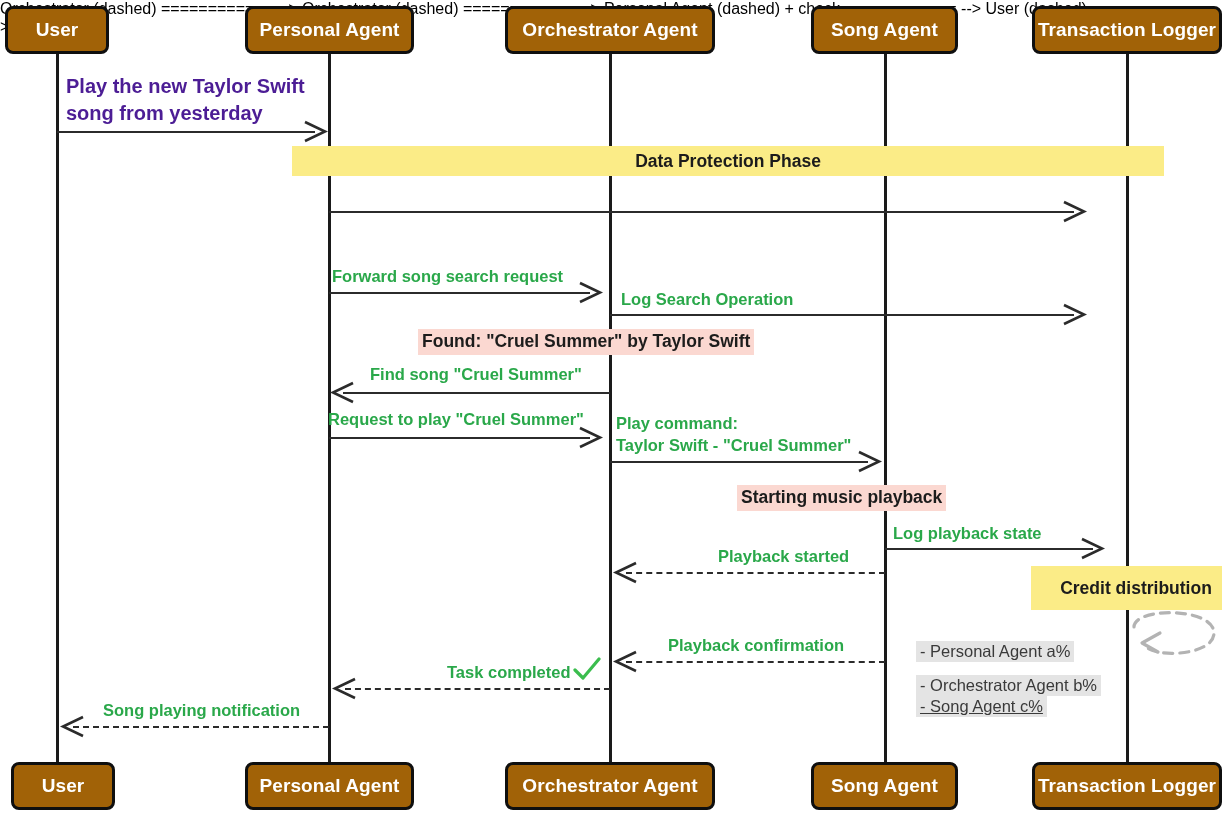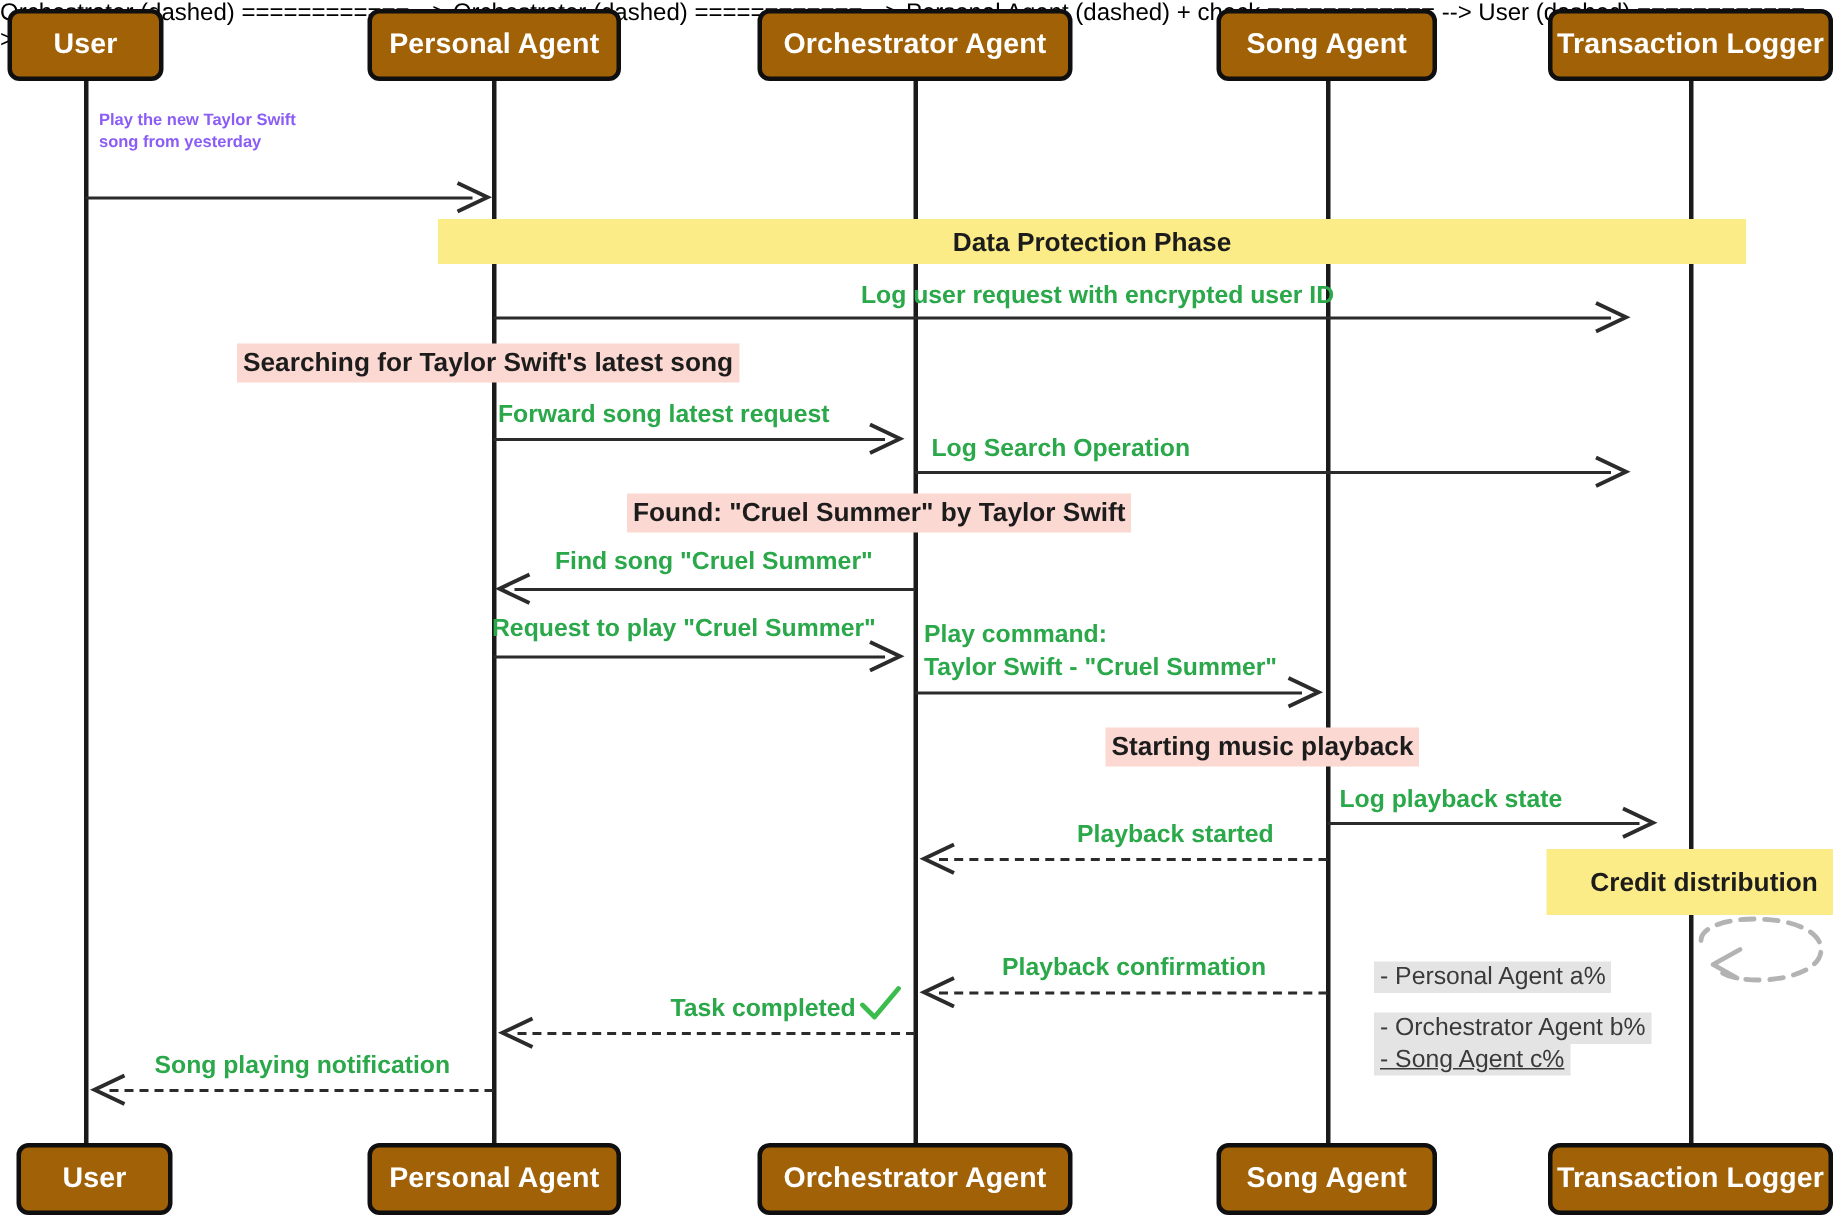--- a/index.html
+++ b/index.html
@@ -59,22 +59,22 @@
   
   .msg-label {
     position: absolute;
     color: #2aa84a;
     font-weight: bold;
     font-size: 16.5px;
     white-space: nowrap;
     line-height: 1.35;
   }
   .msg-label.user {
-    color: #8b5cf6;
-    font-size: 11px;
+    color: #4c1d95;
+    font-size: 20px;
     white-space: pre-line;
   }
 
   
   .note-pink {
     position: absolute;
     background: #fbd8d1;
     color: #1c1c1c;
     font-weight: bold;
     font-size: 17.5px;
@@ -146,31 +146,29 @@
   <svg class="headsvg" style="left:301px; top:120px;" width="28" height="24">
     <polyline points="4,2 24,11.5 4,21" fill="none" stroke="#2b2b2b" stroke-width="2.6"></polyline>
   </svg>
 
   
   <div class="note-yellow" style="left:292px; top:146px; width:872px; height:30px;">
     <span>Data Protection Phase</span>
   </div>
 
   
-  <div class="msg-label" style="left:574px; top:186px;">Log user request with encrypted user ID</div>
   <div class="msg" style="left:329px; top:211px; width:745px;"></div>
   <svg class="headsvg" style="left:1060px; top:200px;" width="28" height="24">
     <polyline points="4,2 24,11.5 4,21" fill="none" stroke="#2b2b2b" stroke-width="2.6"></polyline>
   </svg>
 
   
-  <div class="note-pink" style="left:158px; top:229px;">Searching for Taylor Swift's latest song</div>
-
-  
-  <div class="msg-label" style="left:332px; top:265px;">Forward song latest request</div>
+
+  
+  <div class="msg-label" style="left:332px; top:265px;">Forward song search request</div>
   <div class="msg" style="left:329px; top:292px; width:261px;"></div>
   <svg class="headsvg" style="left:576px; top:281px;" width="28" height="24">
     <polyline points="4,2 24,11.5 4,21" fill="none" stroke="#2b2b2b" stroke-width="2.6"></polyline>
   </svg>
 
   
   <div class="msg-label" style="left:621px; top:288px;">Log Search Operation</div>
   <div class="msg" style="left:610px; top:314px; width:464px;"></div>
   <svg class="headsvg" style="left:1060px; top:303px;" width="28" height="24">
     <polyline points="4,2 24,11.5 4,21" fill="none" stroke="#2b2b2b" stroke-width="2.6"></polyline>

